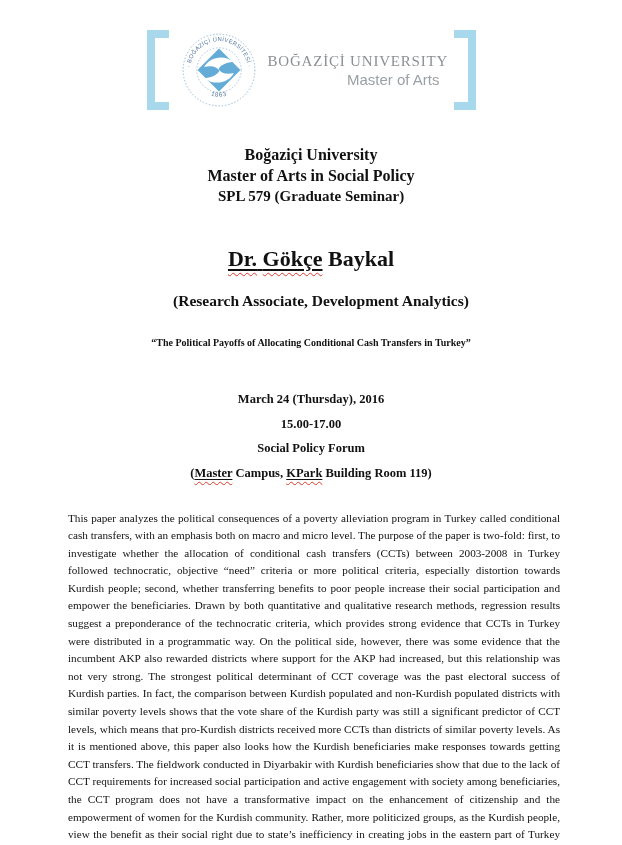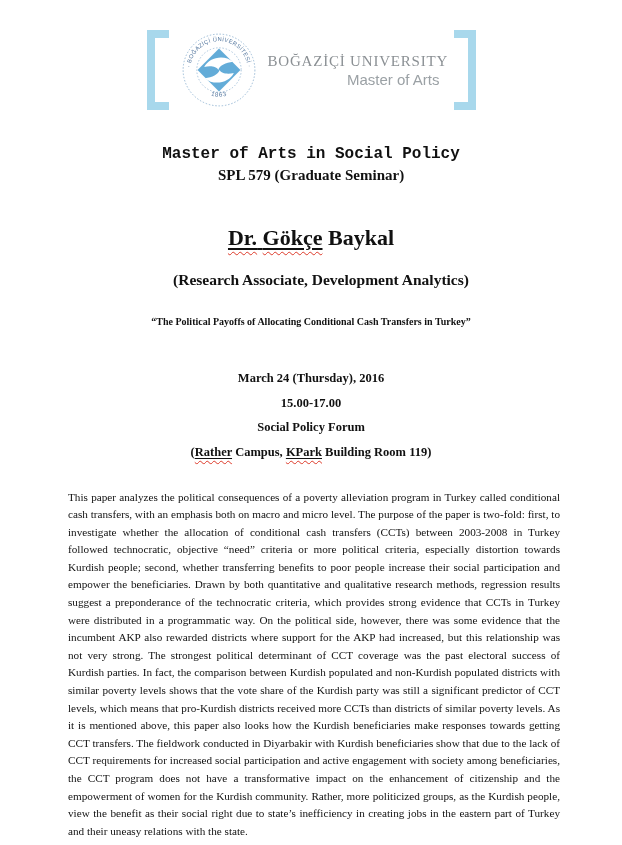--- a/index.html
+++ b/index.html
@@ -16,21 +16,21 @@
   .seal { margin-left:13px; }
   .logo-text { margin-left:12px; margin-right:14px; display:flex; flex-direction:column; justify-content:center; width:172px;text-align:right; }
   .wordmark { font-family:"Liberation Serif", serif; font-size:15px; color:#8b9094; letter-spacing:0.8px; line-height:19px; white-space:nowrap; }
   .program-line { font-family:"Liberation Sans", sans-serif; font-size:15px; color:#9ba1a5; line-height:17px; }
 
   
   .center { text-align:center; }
   .hdr { margin-top:34px; font-weight:bold; }
   .hdr p { margin:0; }
   .hdr .h1 { font-size:16px; line-height:21px; }
-  .hdr .h2 { font-size:16px; line-height:21px;font-family:Liberation Mono, monospace; }
+  .hdr .h2 { font-size:16px; line-height:21px; }
   .hdr .h3 { font-size:15px; line-height:20px; }
 
   .speaker-name { margin-top:40px; font-size:22px; font-weight:bold; }
   .affiliation  { margin-top:20px; font-size:15.5px; font-weight:bold;margin-left:20px; }
   .talk-title   { margin:20px auto 8px; width:510px; font-size:10px; font-weight:bold; line-height:25px; }
 
   .event { margin-top:38px; font-weight:bold; font-size:12.5px; }
   .event p { margin:0 0 11.5px 0; line-height:13px; }
 
   
@@ -72,35 +72,36 @@
 
     <div class="logo-text">
       <span class="wordmark">BOĞAZİÇİ UNIVERSITY</span>
       <span class="program-line">Master of Arts</span>
     </div>
 
     <div class="bracket right"></div>
   </div>
 
   <div class="hdr center">
+    <p class="h1">Boğaziçi University</p>
     <p class="h2">Master of Arts in Social Policy</p>
     <p class="h3">SPL 579 (Graduate Seminar)</p>
   </div>
 
   <div class="speaker-name center">
     <span class="u"><span class="misspell">Dr.</span> <span class="misspell">Gökçe</span></span>
     <span>Baykal</span>
   </div>
 
   <div class="affiliation center">(Research Associate, Development Analytics)</div>
 
   <div class="talk-title center">“The Political Payoffs of Allocating Conditional Cash Transfers in Turkey”</div>
 
   <div class="event center">
     <p>March 24 (Thursday), 2016</p>
     <p>15.00-17.00</p>
     <p>Social Policy Forum</p>
-    <p><span>(</span><span class="u"><span class="misspell">Rather</span></span><span> Campus, </span><span class="u"><span class="misspell">KPark</span></span><span> Building Room 119)</span></p>
+    <p><span>(</span><span class="u"><span class="misspell">Master</span></span><span> Campus, </span><span class="u"><span class="misspell">KPark</span></span><span> Building Room 119)</span></p>
   </div>
 
   <p class="abstract">This paper analyzes the political consequences of a poverty alleviation program in Turkey called conditional cash transfers, with an emphasis both on macro and micro level. The purpose of the paper is two-fold: first, to investigate whether the allocation of conditional cash transfers (CCTs) between 2003-2008 in Turkey followed technocratic, objective “need” criteria or more political criteria, especially distortion towards Kurdish people; second, whether transferring benefits to poor people increase their social participation and empower the beneficiaries. Drawn by both quantitative and qualitative research methods, regression results suggest a preponderance of the technocratic criteria, which provides strong evidence that CCTs in Turkey were distributed in a programmatic way. On the political side, however, there was some evidence that the incumbent AKP also rewarded districts where support for the AKP had increased, but this relationship was not very strong. The strongest political determinant of CCT coverage was the past electoral success of Kurdish parties. In fact, the comparison between Kurdish populated and non-Kurdish populated districts with similar poverty levels shows that the vote share of the Kurdish party was still a significant predictor of CCT levels, which means that pro-Kurdish districts received more CCTs than districts of similar poverty levels. As it is mentioned above, this paper also looks how the Kurdish beneficiaries make responses towards getting CCT transfers. The fieldwork conducted in Diyarbakir with Kurdish beneficiaries show that due to the lack of CCT requirements for increased social participation and active engagement with society among beneficiaries, the CCT program does not have a transformative impact on the enhancement of citizenship and the empowerment of women for the Kurdish community. Rather, more politicized groups, as the Kurdish people, view the benefit as their social right due to state’s inefficiency in creating jobs in the eastern part of Turkey and their uneasy relations with the state.</p>
 
 </div>
 
 </body></html>

